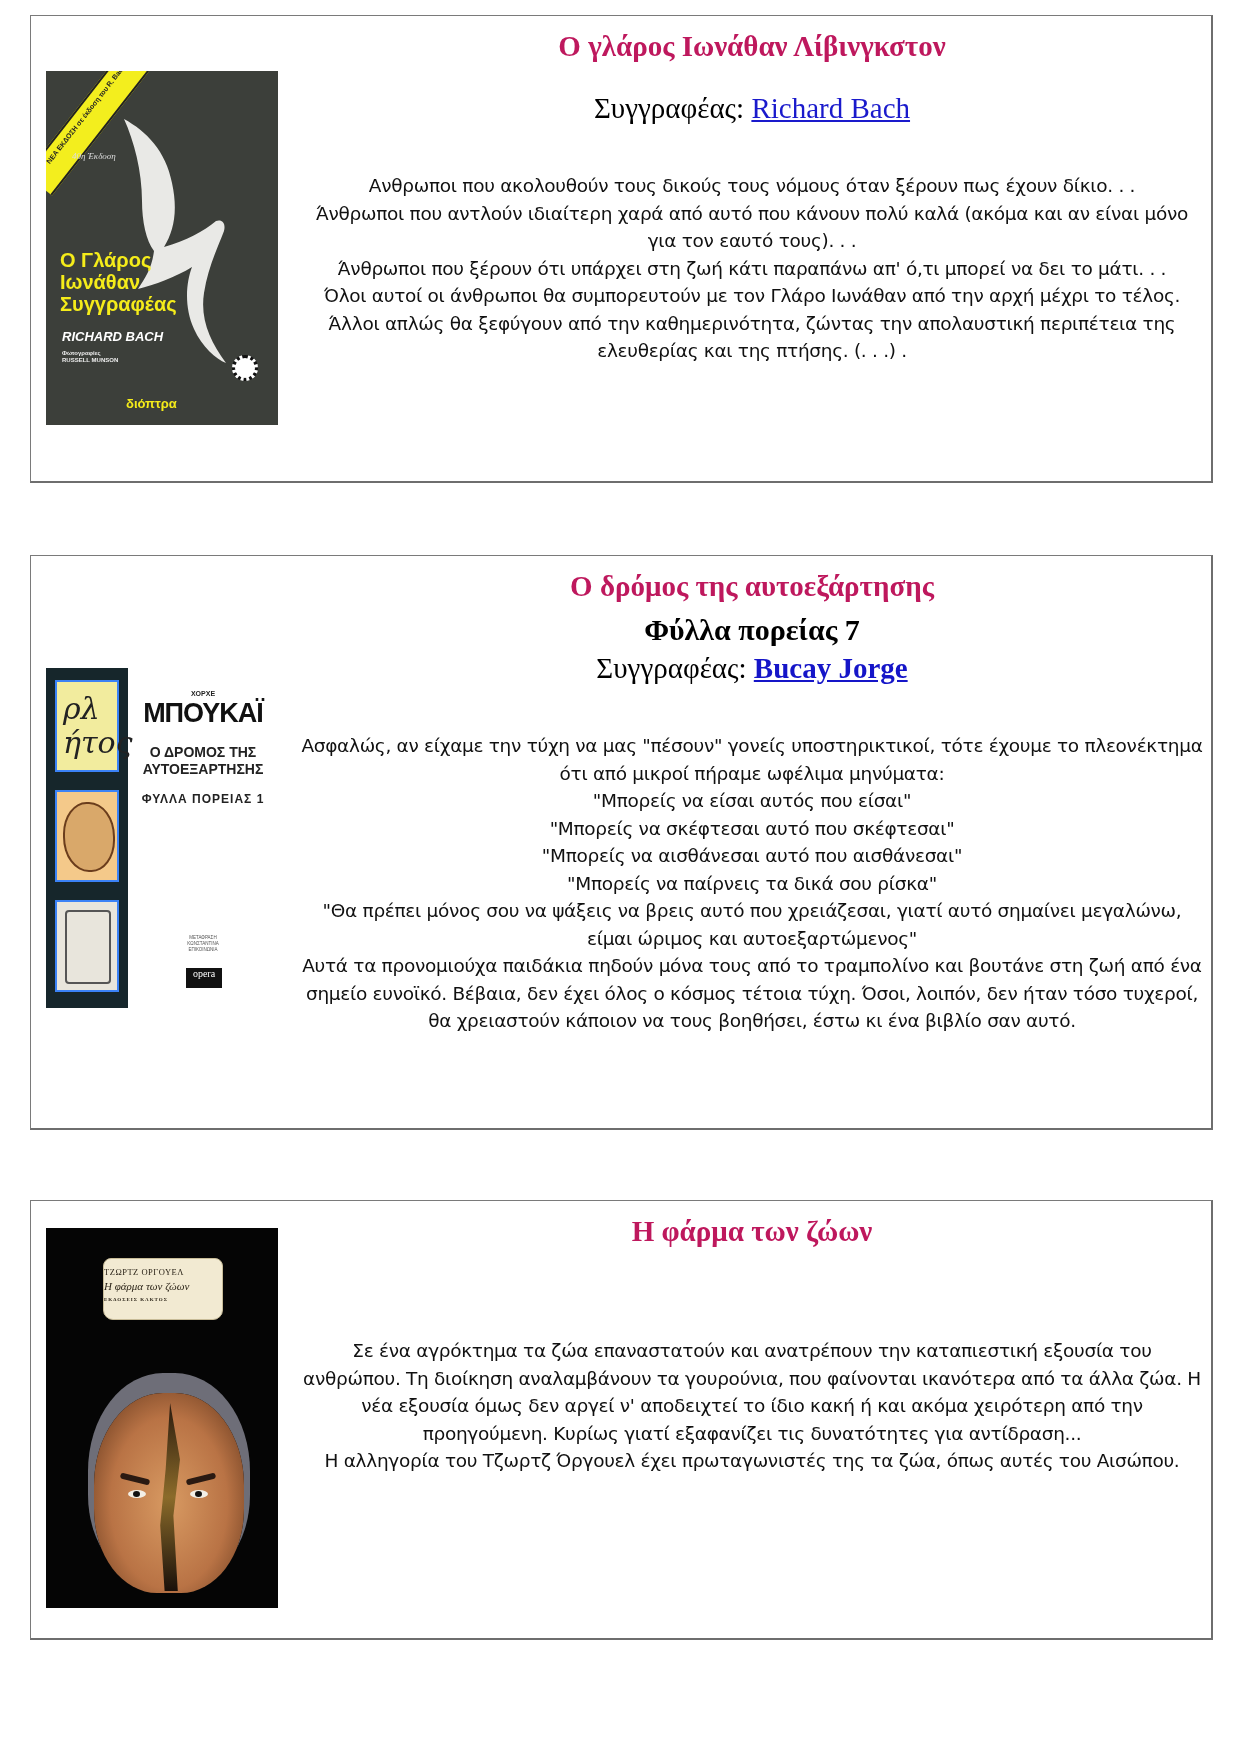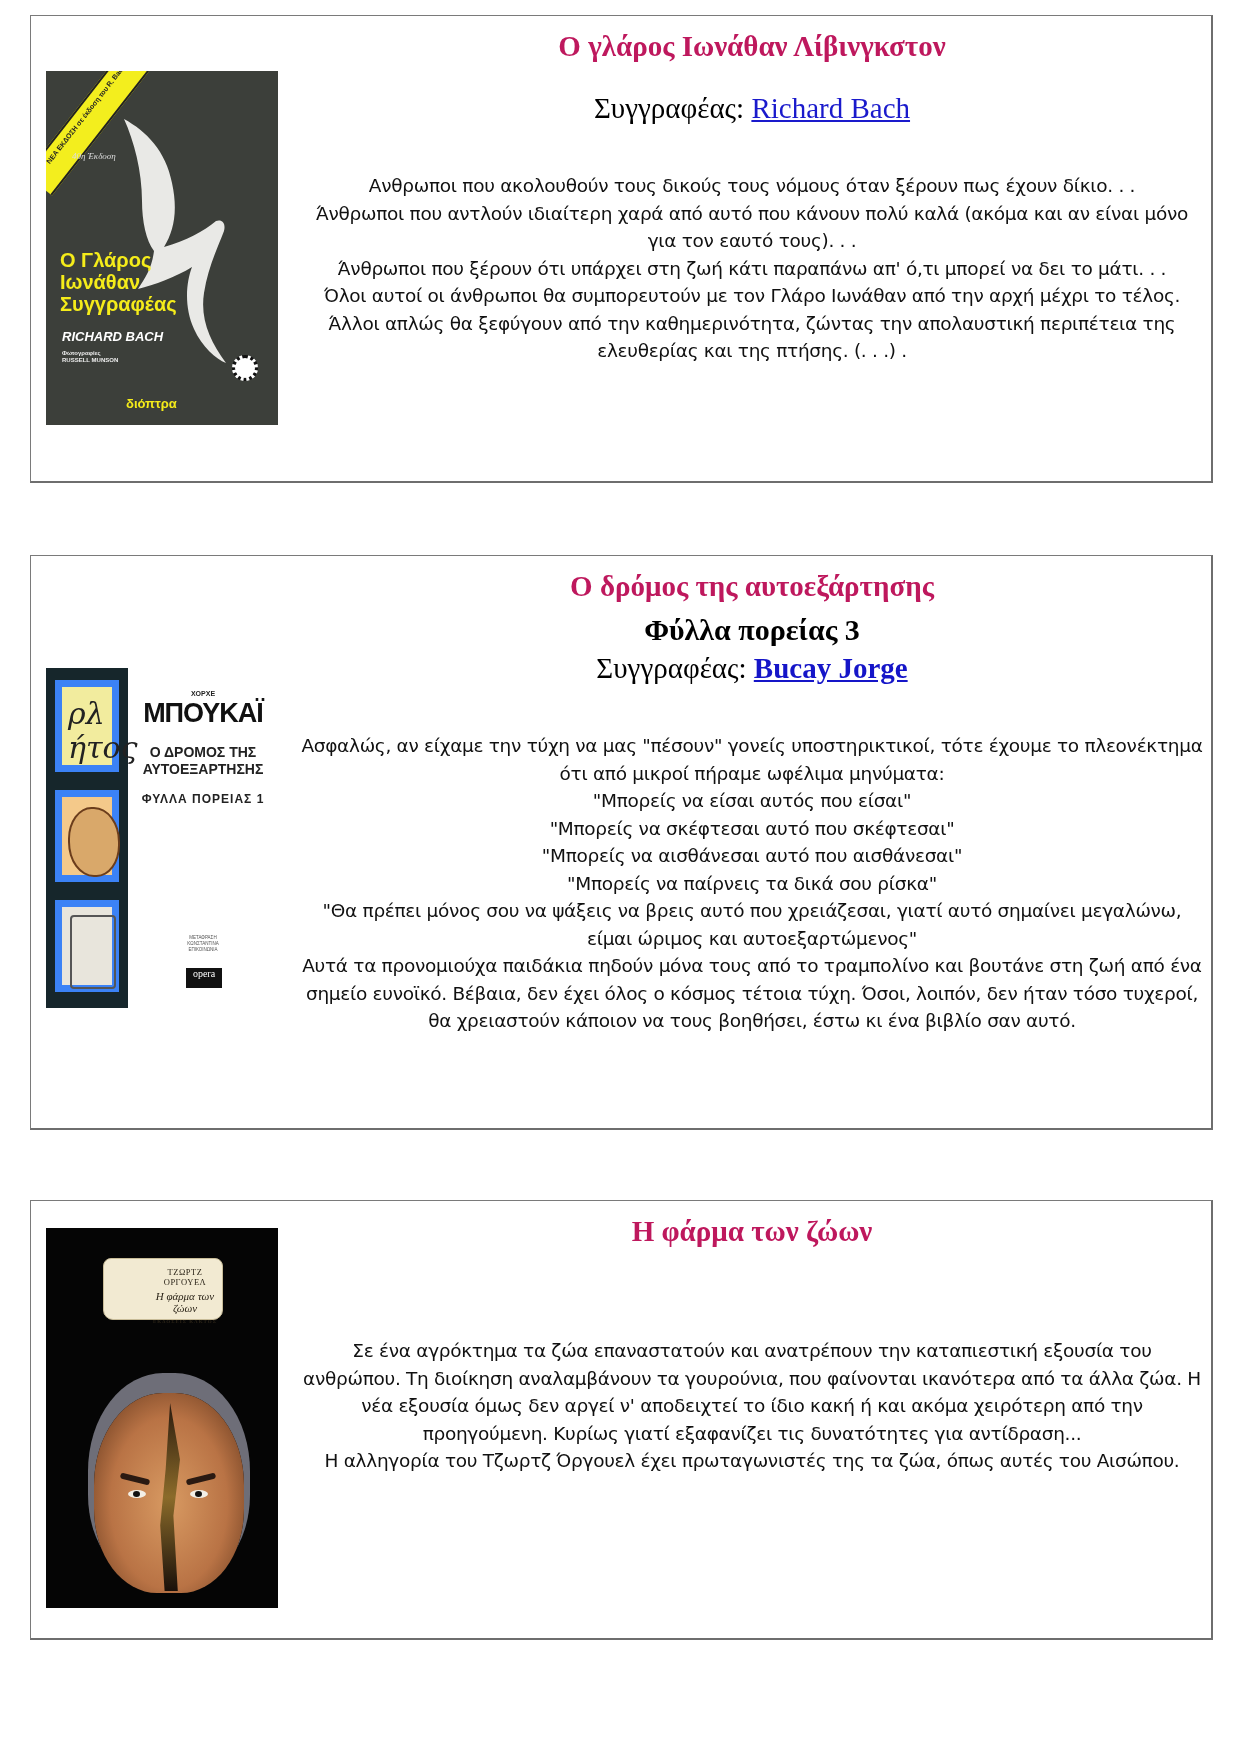--- a/index.html
+++ b/index.html
@@ -89,41 +89,41 @@
   .cover-1 .c-photo { position: absolute; left: 16px; top: 279px; font-size: 6px; color: #eee; font-weight: bold; line-height: 7px; }
   .cover-1 .c-pub { position: absolute; left: 80px; top: 325px; font-size: 13px; font-weight: bold; color: #f5ec1a; }
   .cover-1 .seal {
     position: absolute; left: 186px; top: 284px; width: 26px; height: 26px; border-radius: 50%;
     background: #fff; border: 3px dotted #111;
   }
 
   
   .cover-2 { top: 112px; width: 232px; height: 340px; background: #fff; }
   .cover-2 .strip { position: absolute; left: 0; top: 0; width: 82px; height: 340px; background: #16262b; }
-  .cover-2 .panel { position: absolute; left: 9px; width: 64px; height: 92px; border: 7px solid #3b82f6; }
+  .cover-2 .panel { position: absolute; left: 9px; width: 64px; height: 92px; border: 2px solid #3b82f6; }
   .cover-2 .p1 { top: 12px; background: #f2ec9e; }
   .cover-2 .p2 { top: 122px; background: #f4c98a; }
   .cover-2 .p3 { top: 232px; background: #e8e5dc; }
   .cover-2 .scribble { position: absolute; left: 6px; top: 10px; font-family: "DejaVu Serif", serif; font-size: 30px; color: #222; font-style: italic; line-height: 34px; }
   .cover-2 .blob { position: absolute; left: 6px; top: 10px; width: 52px; height: 70px; border-radius: 45% 50% 45% 50%; background: #d9a86a; border: 2px solid #6b3d1c; }
   .cover-2 .sketch { position: absolute; left: 8px; top: 8px; width: 46px; height: 74px; border: 2px solid #555; border-radius: 4px; }
   .cover-2 .r-small { position: absolute; left: 82px; width: 150px; text-align: center; }
   .cover-2 .c-hor { top: 22px; font-size: 7px; font-weight: bold; color: #222; }
   .cover-2 .c-name { top: 30px; font-size: 27px; font-weight: bold; color: #111; letter-spacing: -1px; }
   .cover-2 .c-t1 { top: 76px; font-size: 14px; font-weight: bold; color: #222; line-height: 17px; }
   .cover-2 .c-t2 { top: 124px; font-size: 12px; font-weight: bold; color: #222; letter-spacing: 1px; }
   .cover-2 .c-tr { top: 267px; font-size: 4.5px; color: #555; line-height: 6px; }
   .cover-2 .c-op { position: absolute; left: 140px; top: 300px; width: 36px; height: 20px; background: #111; color: #fff; font-family: "Liberation Serif", serif; font-size: 10px; text-align: center; line-height: 12px; }
 
   
   .cover-3 { top: 27px; width: 232px; height: 380px; background: #050505; }
   .cover-3 .book {
     position: absolute; left: 57px; top: 30px; width: 120px; height: 62px;
     background: #f2ead2; border-radius: 8px 8px 10px 10px; border: 1px solid #c8bc98;
-    text-align: center; font-family: "Liberation Serif", serif; color: #2b2418; padding-left: 44px;
+    font-family: "Liberation Serif", serif; color: #2b2418;
   }
   .cover-3 .book .b1 { font-size: 8.5px; margin-top: 8px; letter-spacing: 0.5px; }
   .cover-3 .book .b2 { font-size: 11px; margin-top: 3px; font-style: italic; }
   .cover-3 .book .b3 { font-size: 5px; margin-top: 5px; letter-spacing: 1px; font-weight: bold; }
   .cover-3 .face {
     position: absolute; left: 48px; top: 165px; width: 150px; height: 200px;
     border-radius: 46% 46% 42% 42%;
     background: radial-gradient(ellipse at 50% 55%, #d89a62 0%, #b97345 55%, #6e3f22 90%);
     box-shadow: 0 -14px 0 6px #6e6e78;
   }
@@ -204,21 +204,21 @@
     <div class="r-small c-tr">
       <div>ΜΕΤΑΦΡΑΣΗ</div>
       <div>ΚΩΝΣΤΑΝΤΙΝΑ</div>
       <div>ΕΠΙΚΟΙΝΩΝΙΑ</div>
     </div>
     <div class="c-op">opera</div>
   </div>
 
   <div class="text-col" style="top: 4px;">
     <h1 class="title">Ο δρόμος της αυτοεξάρτησης</h1>
-    <h2 class="subtitle">Φύλλα πορείας 3</h2>
+    <h2 class="subtitle">Φύλλα πορείας 7</h2>
     <div class="author-line" style="margin-top: 2px;">
       <span>Συγγραφέας:</span>
       <a href="#" class="bold">Bucay Jorge</a>
     </div>
     <div class="desc" style="margin-top: 46px;">
       <p>Ασφαλώς, αν είχαμε την τύχη να μας "πέσουν" γονείς υποστηρικτικοί, τότε έχουμε το πλεονέκτημα ότι από μικροί πήραμε ωφέλιμα μηνύματα:</p>
       <p>"Μπορείς να είσαι αυτός που είσαι"</p>
       <p>"Μπορείς να σκέφτεσαι αυτό που σκέφτεσαι"</p>
       <p>"Μπορείς να αισθάνεσαι αυτό που αισθάνεσαι"</p>
       <p>"Μπορείς να παίρνεις τα δικά σου ρίσκα"</p>

